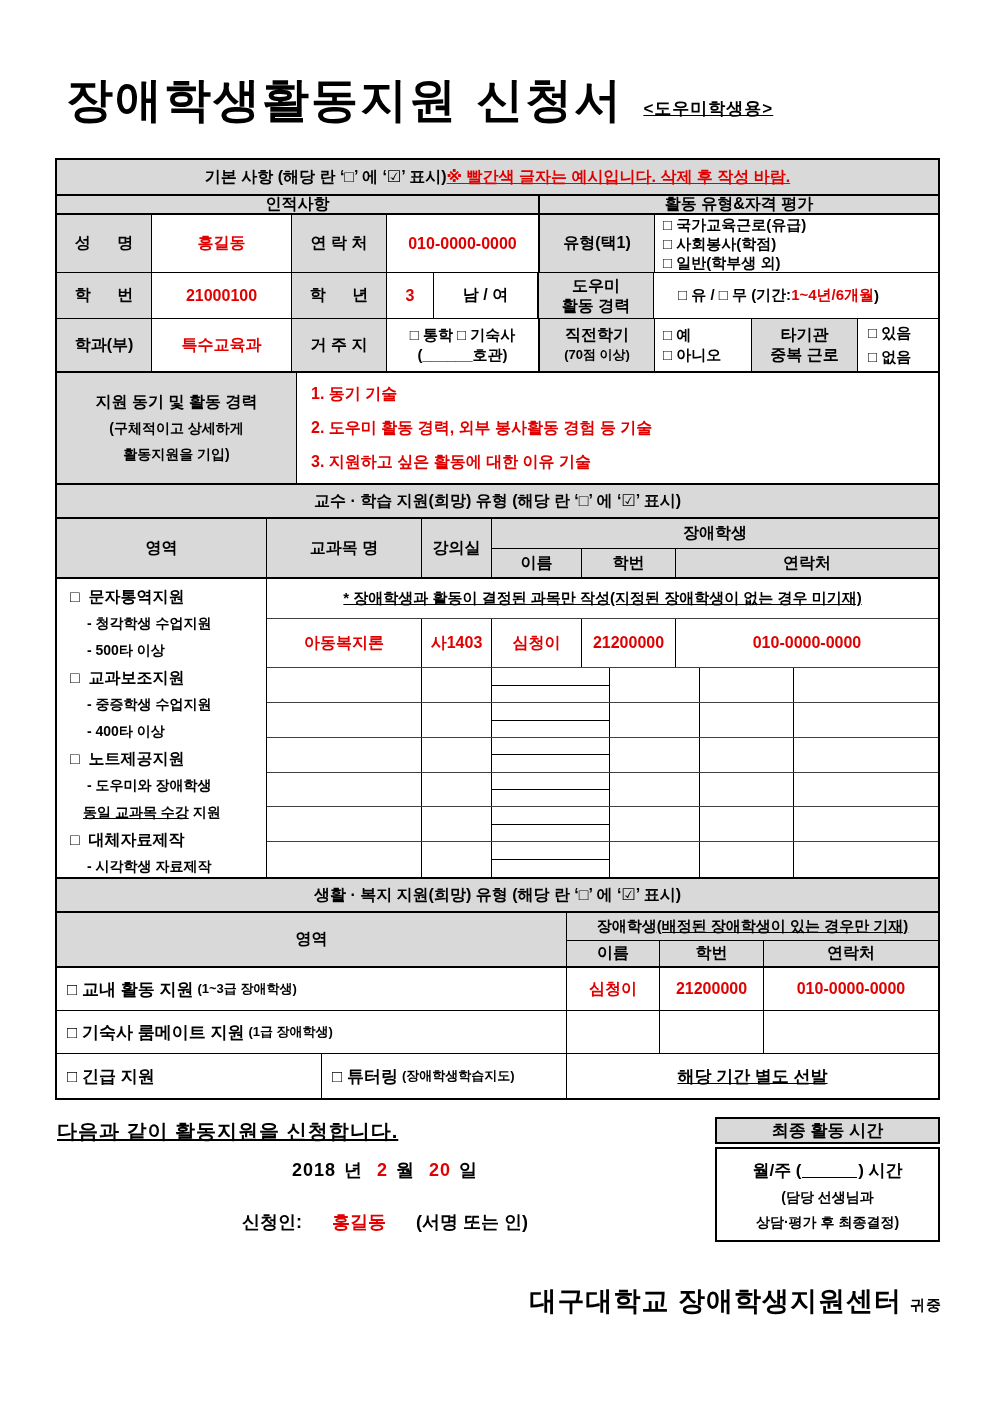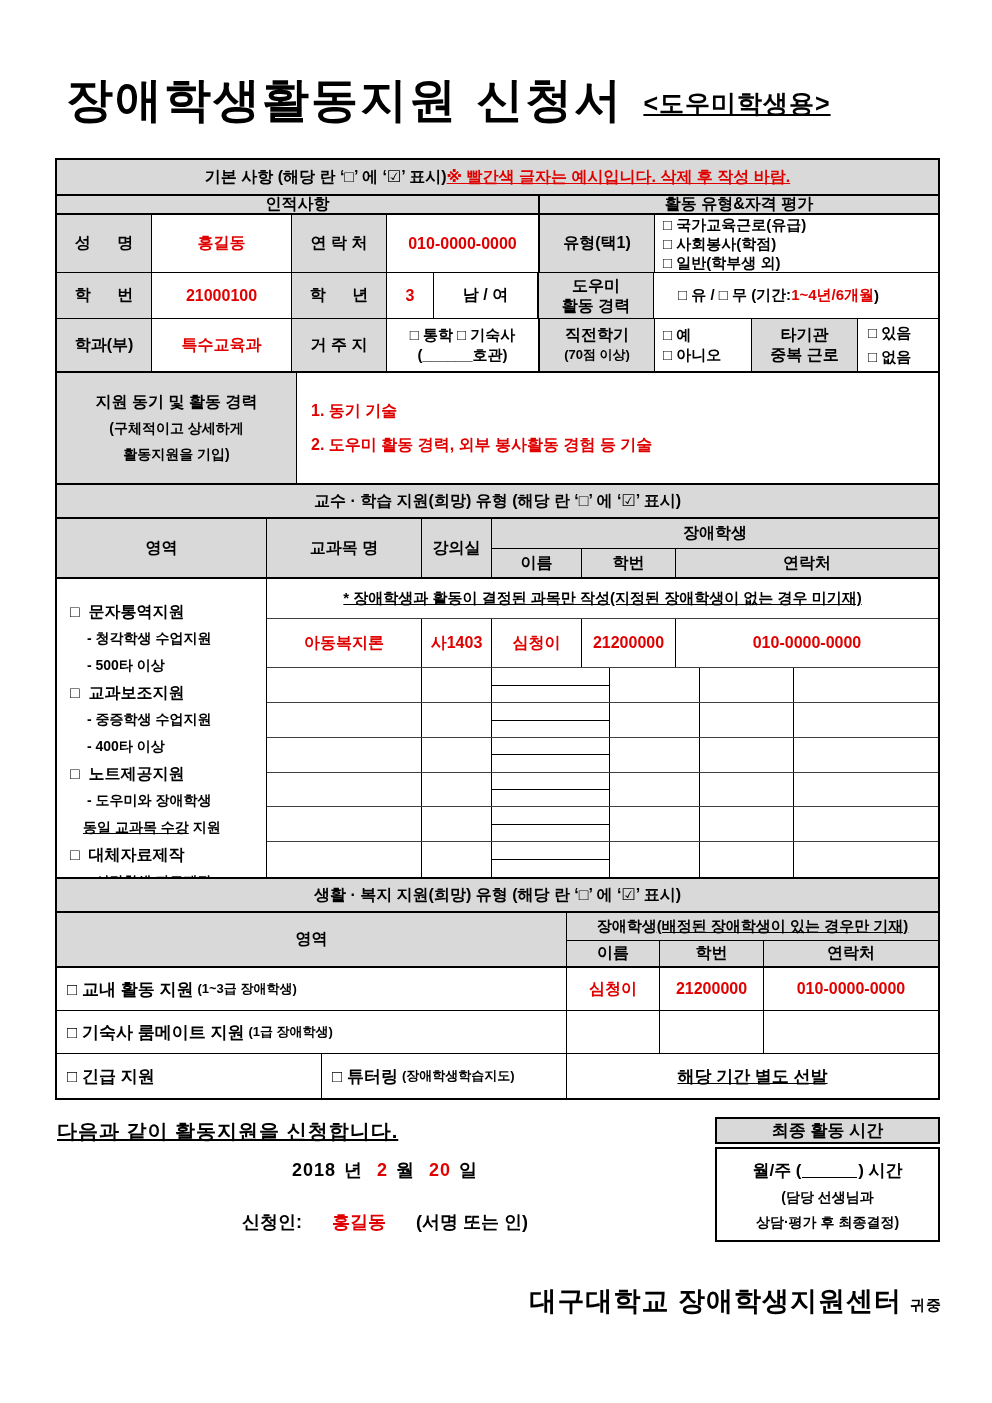--- a/index.html
+++ b/index.html
@@ -6,21 +6,21 @@
   .page{position:relative;width:992px;height:1403px;background:#ffffff;
         font-family:"Liberation Sans","DejaVu Sans",sans-serif;color:#000;font-weight:bold;overflow:hidden;}
   .red{color:#e00000;}
   .g{background:#d9d9d9;}
   .u{text-decoration:underline;}
   .pre{white-space:pre;}
 
   
   .title-row{position:absolute;left:66px;top:76px;display:flex;align-items:flex-end;gap:20px;}
   .title{font-family:"DejaVu Serif","Liberation Serif",serif;font-size:47px;font-weight:bold;letter-spacing:2px;line-height:1;}
-  .title-tag{font-size:25px;font-weight:bold;text-decoration:underline;padding-bottom:3px;letter-spacing:1px;}
+  .title-tag{font-size:17px;font-weight:bold;text-decoration:underline;padding-bottom:3px;letter-spacing:1px;}
 
   
   .form{position:absolute;left:55px;top:158px;width:885px;border:2px solid #000;box-sizing:border-box;background:#fff;}
   .row{display:flex;border-bottom:1px solid #000;box-sizing:border-box;align-items:stretch;}
   .row.bb2{border-bottom-width:2px;}
   .row:last-child{border-bottom:none;}
   .c{border-right:1px solid #000;box-sizing:border-box;display:flex;align-items:center;justify-content:center;
      text-align:center;overflow:hidden;font-size:16px;}
   .c:last-child{border-right:none;}
   .c.br2{border-right-width:2px;}
@@ -44,21 +44,21 @@
   .ac-name{flex:0 0 90px;} .ac-id{flex:0 0 94px;} .ac-contact{flex:1;}
   .stu-group{flex:1;display:flex;flex-direction:column;}
   .stu-top{height:30px;border-bottom:1px solid #000;display:flex;align-items:center;justify-content:center;box-sizing:border-box;font-size:16px;}
   .stu-bottom{flex:1;display:flex;}
   .acad-right{flex:1;display:flex;flex-direction:column;}
   .arow{display:flex;border-bottom:1px solid #404040;box-sizing:border-box;}
   .arow:last-child{border-bottom:none;}
   .time-split{display:flex;flex-direction:column;align-items:stretch;padding:0;}
   .time-half{flex:1;display:flex;align-items:center;justify-content:center;font-size:13px;box-sizing:border-box;}
   .time-half.first{border-bottom:1px solid #000;}
-  .area-list{flex-direction:column;align-items:flex-start;justify-content:flex-start;padding-top:19px;}
+  .area-list{flex-direction:column;align-items:flex-start;justify-content:flex-start;padding-top:4px;}
   .al-line{height:27px;line-height:27px;padding-left:13px;font-size:16px;white-space:pre;}
   .al-sub{padding-left:30px;font-size:14px;}
   .al-sub2{padding-left:26px;font-size:14px;}
   .note-cell{font-size:15px;}
 
   
   .wl-area{flex:0 0 510px;} .wl-name{flex:0 0 93px;} .wl-id{flex:0 0 104px;} .wl-contact{flex:1;}
   .wl-group{flex:1;display:flex;flex-direction:column;}
   .wl-top{height:28px;border-bottom:1px solid #000;display:flex;align-items:center;justify-content:center;box-sizing:border-box;font-size:15px;}
   .wl-bottom{flex:1;display:flex;}
@@ -177,20 +177,21 @@
       <div class="c g mot-label">
         <div class="stack" style="line-height:26px">
           <span>지원 동기 및 활동 경력</span>
           <span class="small" style="font-size:14px">(구체적이고 상세하게</span>
           <span class="small" style="font-size:14px">활동지원을 기입)</span>
         </div>
       </div>
       <div class="mot-items red">
         <div>1. 동기 기술</div>
         <div>2. 도우미 활동 경력, 외부 봉사활동 경험 등 기술</div>
+        <div>3. 지원하고 싶은 활동에 대한 이유 기술</div>
       </div>
     </div>
 
     <div class="row bb2 g" style="height:34px">
       <div class="c bar" style="flex:1">교수 · 학습 지원(희망) 유형 (해당 란 ‘□’ 에  ‘☑’ 표시)</div>
     </div>
 
     <div class="row bb2" style="height:60px">
       <div class="c g ac-area">영역</div>
       <div class="c g ac-subj">교과목 명</div>

